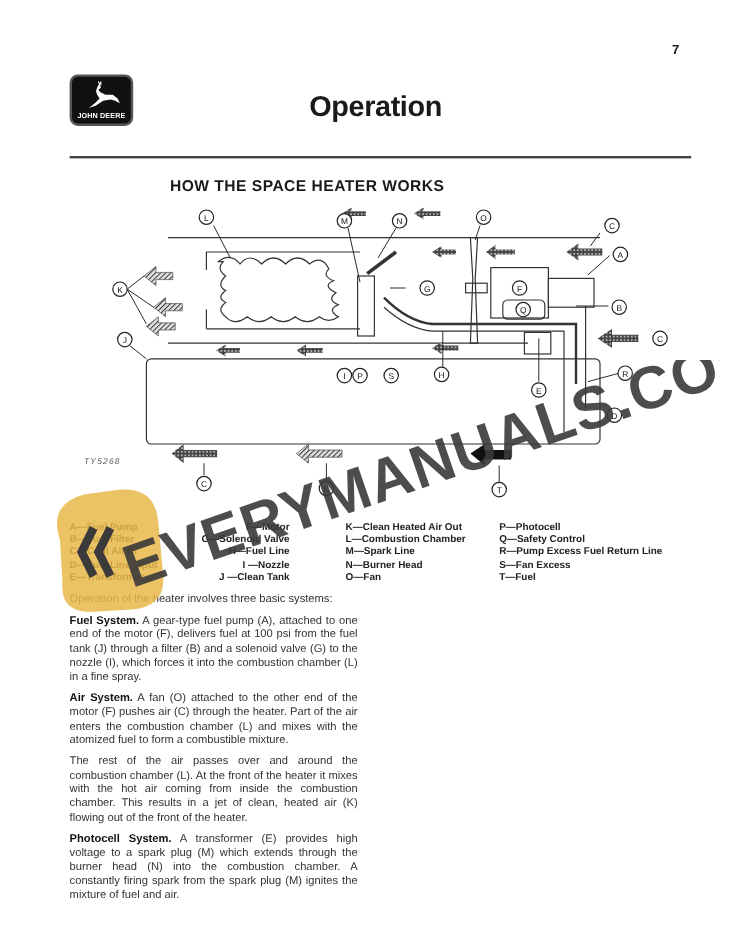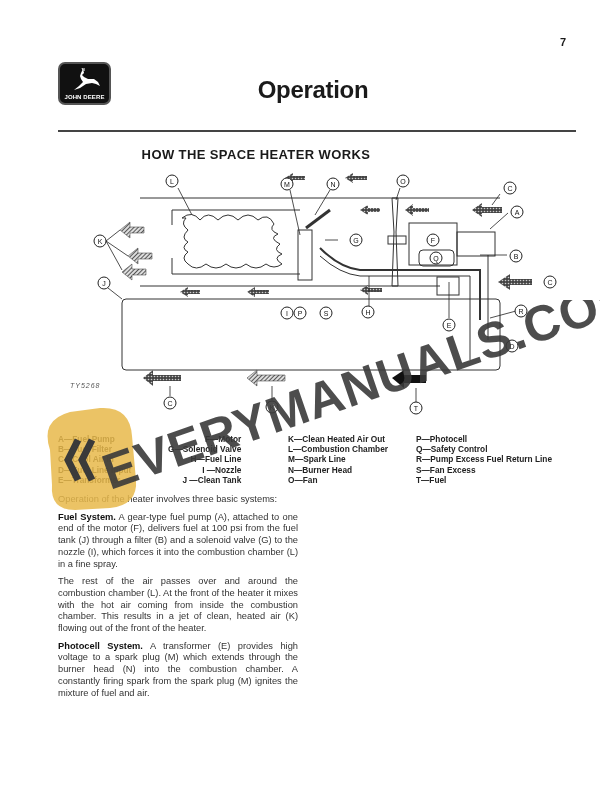--- a/index.html
+++ b/index.html
@@ -253,20 +253,21 @@
   <div>P—Photocell</div>
   <div>Q—Safety Control</div>
   <div>R—Pump Excess Fuel Return Line</div>
   <div>S—Fan Excess</div>
   <div>T—Fuel</div>
 </div>
 
 <div class="body-text" style="top:494px;">
   <div class="p">Operation of the heater involves three basic systems:</div>
   <div class="p"><b>Fuel System.</b><span> A gear-type fuel pump (A), attached to one end of the motor (F), delivers fuel at 100 psi from the fuel tank (J) through a filter (B) and a solenoid valve (G) to the nozzle (I), which forces it into the combustion chamber (L) in a fine spray.</span></div>
+  <div class="p"><b>Air System.</b><span> A fan (O) attached to the other end of the motor (F) pushes air (C) through the heater. Part of the air enters the combustion chamber (L) and mixes with the atomized fuel to form a combustible mixture.</span></div>
   <div class="p">The rest of the air passes over and around the combustion chamber (L). At the front of the heater it mixes with the hot air coming from inside the combustion chamber. This results in a jet of clean, heated air (K) flowing out of the front of the heater.</div>
   <div class="p"><b>Photocell System.</b><span> A transformer (E) provides high voltage to a spark plug (M) which extends through the burner head (N) into the combustion chamber. A constantly firing spark from the spark plug (M) ignites the mixture of fuel and air.</span></div>
 </div>
 
 <svg class="watermark" width="560" height="220" viewBox="0 0 560 220">
   <g>
     <path d="M10 150 Q0 120 30 112 L60 108 Q90 106 92 136 L96 180 Q98 205 70 208 L35 210 Q10 210 12 185 Z" fill="#e8b84a" opacity="0.85"></path>
     <path d="M38 140 L28 160 L38 180 M52 140 L42 160 L52 180" stroke="#3a3a3a" stroke-width="7" fill="none"></path>
   </g>
   <text x="70" y="190" transform="rotate(-19 70 190)" font-family="Liberation Sans, sans-serif" font-weight="bold" font-size="50" fill="#3a3a3a" opacity="0.9" letter-spacing="1">EVERYMANUALS.COM</text>

